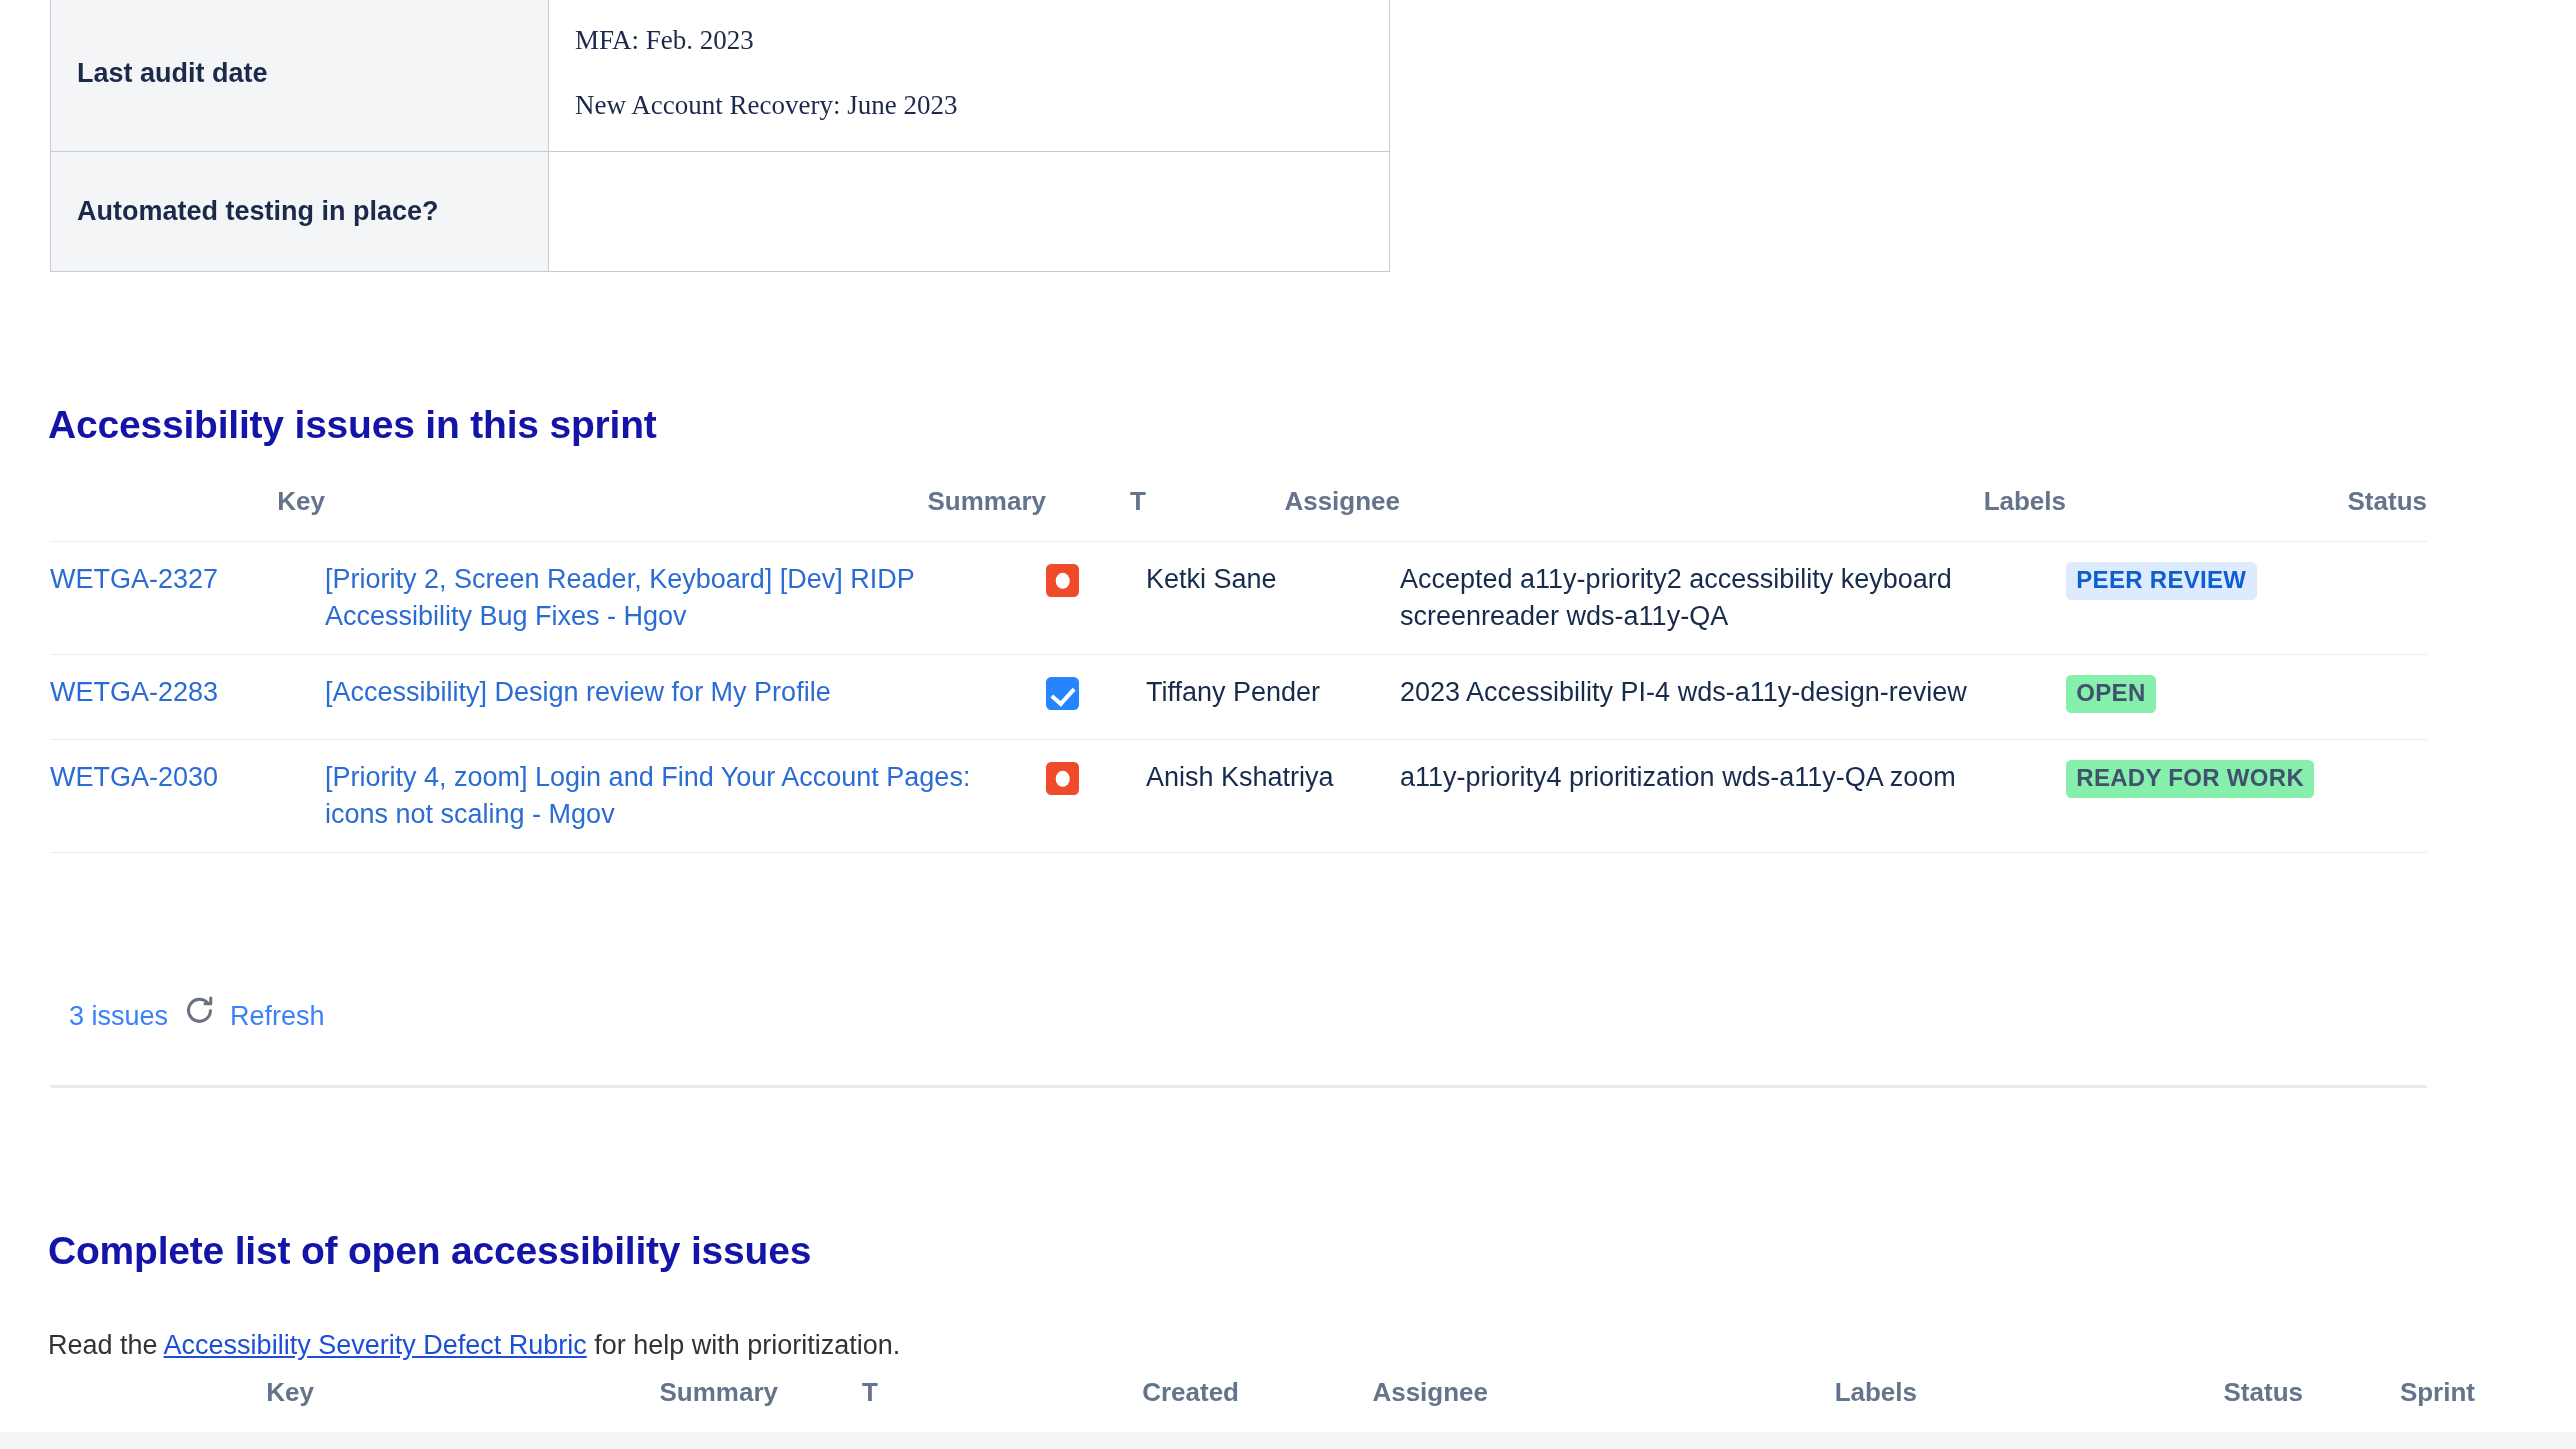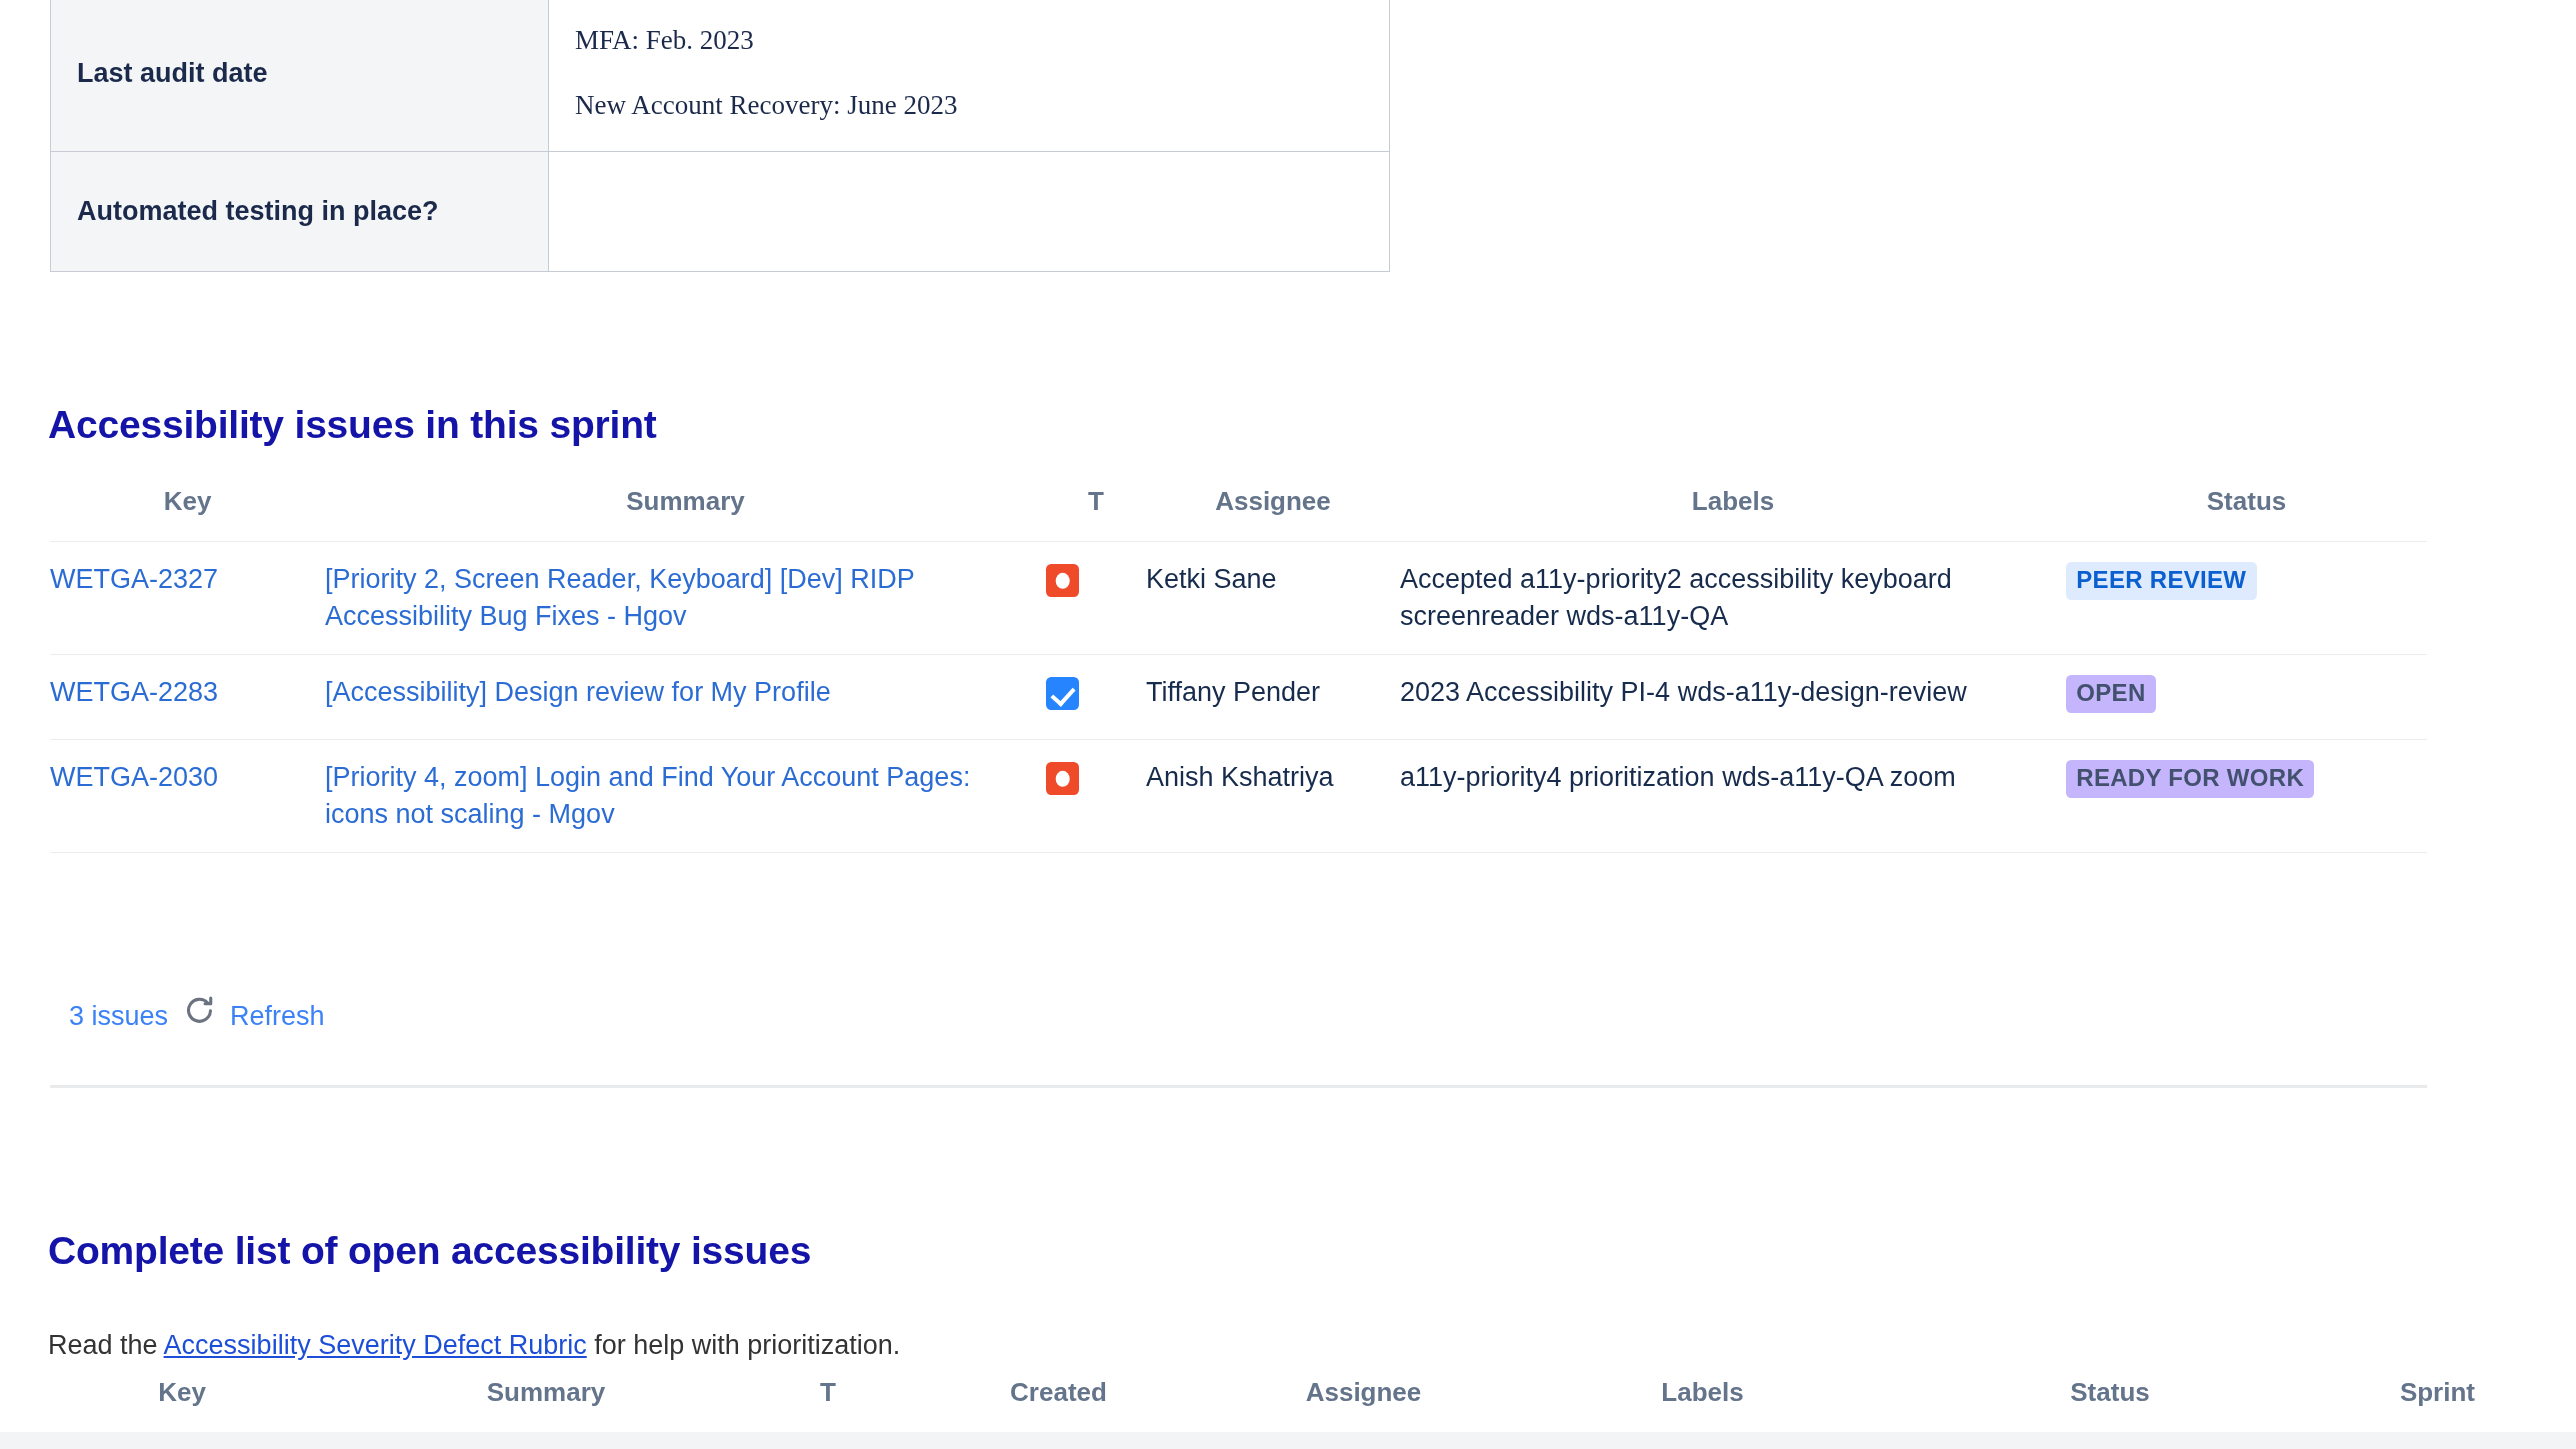--- a/index.html
+++ b/index.html
@@ -67,21 +67,21 @@
   
   .issues-table {
     position: absolute;
     border-collapse: collapse;
     table-layout: fixed;
   }
   #sprint-table { left: 50px; top: 481px; width: 2377px; }
   #complete-table { left: 50px; top: 1372px; width: 2425px; }
 
   .issues-table th {
-    text-align: center;
+    text-align: right;
     font-size: 26px;
     font-weight: bold;
     color: #64748b;
     padding: 5.2px 0 24px 0;
     vertical-align: top;
     border-bottom: 1.7px solid #ebecf0;
     white-space: nowrap;
   }
   .issues-table td {
     font-size: 27px;
@@ -151,21 +151,21 @@
     padding: 5.2px 10.3px 6px 10.3px;
     border-radius: 5.2px;
     font-size: 24px;
     font-weight: bold;
     letter-spacing: 0.3px;
     white-space: nowrap;
     line-height: 1.1;
     text-align: center;
   }
   .badge.blue  { background: #deebff; color: #0b5fce; }
-  .badge.grey  { background: #c4b5fd; color: #42526e; }
+  .badge.grey  { background: #86efac; color: #42526e; }
 
   
   .table-footer {
     position: absolute;
     left: 69px; top: 987px;
     display: flex;
     align-items: center;
     gap: 15.5px;
     font-size: 27px;
   }

